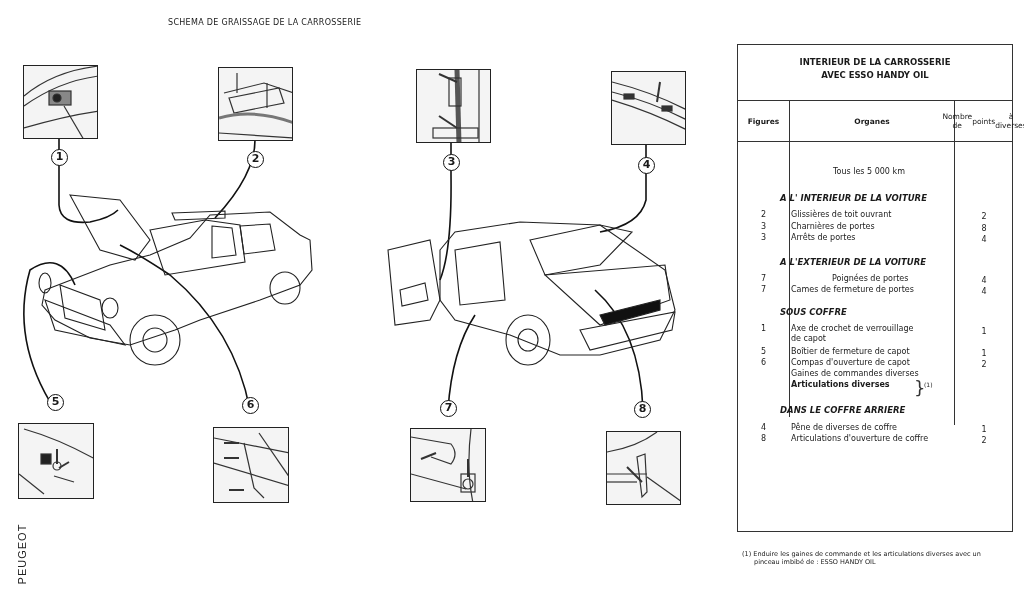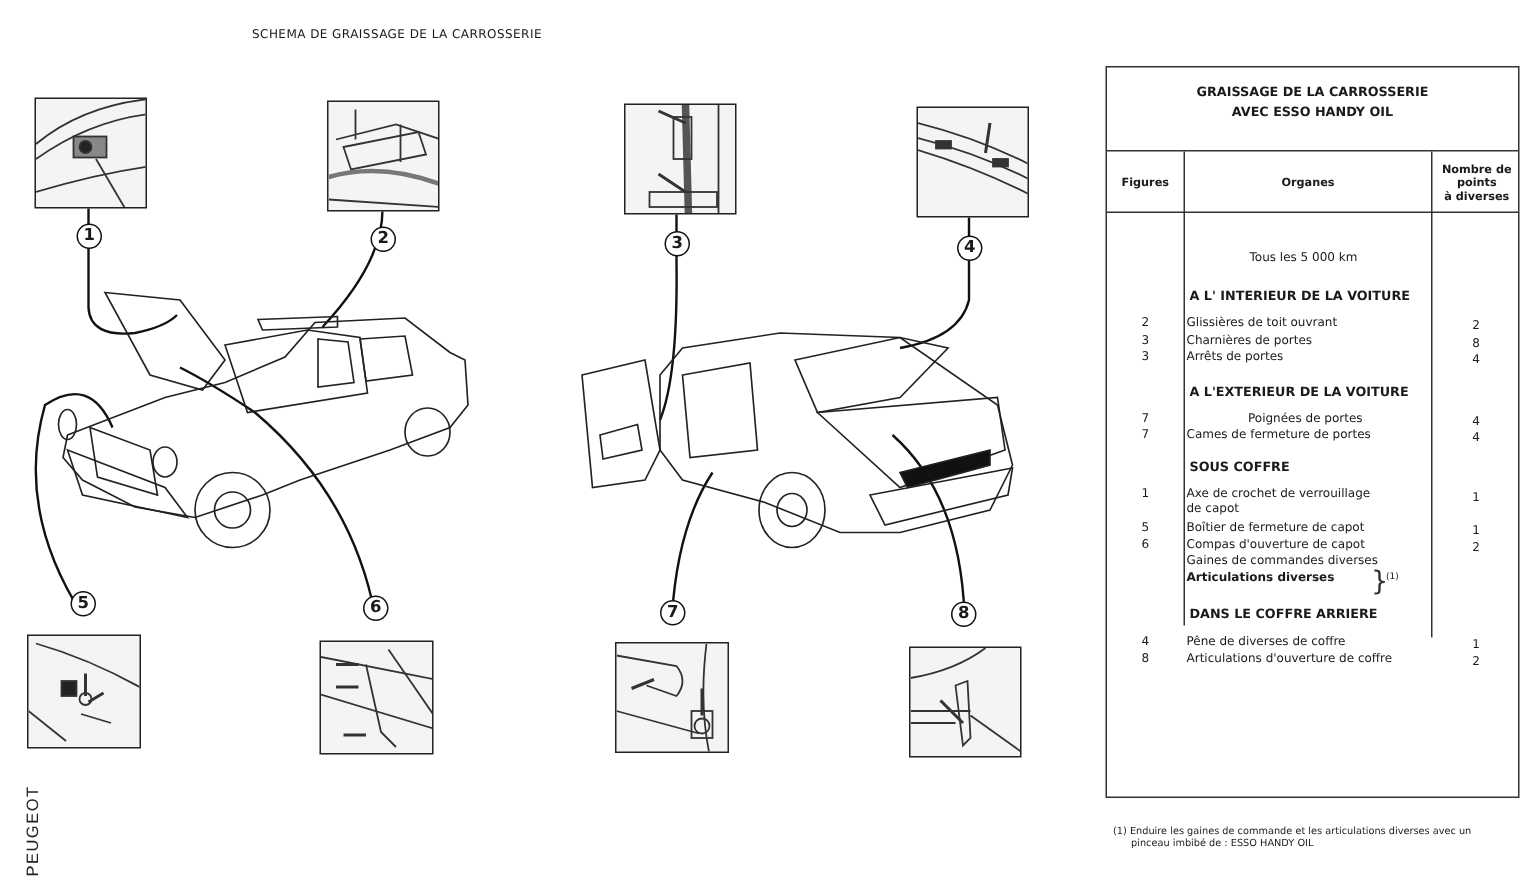--- a/index.html
+++ b/index.html
@@ -9,21 +9,21 @@
   svg.art { position:absolute; left:0; top:0; }
   .thumb { position:absolute; border:1.5px solid #222; background:#f4f4f4; box-sizing:border-box; overflow:hidden; }
   .callout { position:absolute; width:17px; height:17px; border:1.5px solid #111; border-radius:50%; background:#fff; box-sizing:border-box; font-size:11px; font-weight:bold; text-align:center; line-height:14px; }
   .panel { position:absolute; left:737px; top:44px; width:276px; height:488px; border:1.5px solid #333; box-sizing:border-box; font-size:8px; }
   .panel-head { height:56px; border-bottom:1.5px solid #333; text-align:center; font-weight:bold; font-size:8.5px; line-height:13px; padding-top:11px; box-sizing:border-box; }
   .col-v1 { position:absolute; left:51px; top:56px; width:1px; height:316px; background:#333; }
   .col-v2 { position:absolute; left:216px; top:56px; width:1px; height:324px; background:#333; }
   .hdr-line { position:absolute; left:0; right:0; top:96px; height:1px; background:#333; }
   .hdr { position:absolute; top:56px; height:40px; display:flex; align-items:center; justify-content:center; text-align:center; font-size:7.5px; line-height:9px; }
   .interval { position:absolute; left:95px; top:122px; font-size:8px; }
-  .sec { position:absolute; left:55px; font-weight:bold; font-size:8.5px; }
+  .sec { position:absolute; left:42px; font-weight:bold; font-size:8.5px;font-style:italic; }
   .row-fig { position:absolute; left:0; width:51px; text-align:center; font-size:8px; }
   .row-org { position:absolute; left:53px; font-size:8px; line-height:10px; }
   .row-num { position:absolute; left:216px; width:60px; text-align:center; font-size:8px; }
   .brace { position:absolute; left:176px; top:334px; font-size:18px; color:#333; line-height:18px; }
   .brace-note { position:absolute; left:186px; top:336px; font-size:6px; }
   .foot { position:absolute; left:0px; top:461px; font-size:6.5px; line-height:8px; padding-left:4px; width:268px;margin-top:44px; }
 </style>
 </head>
 <body>
 
@@ -178,29 +178,29 @@
 <div class="callout" style="left:247px;top:151px;">2</div>
 <div class="callout" style="left:443px;top:154px;">3</div>
 <div class="callout" style="left:638px;top:157px;">4</div>
 <div class="callout" style="left:47px;top:394px;">5</div>
 <div class="callout" style="left:242px;top:397px;">6</div>
 <div class="callout" style="left:440px;top:400px;">7</div>
 <div class="callout" style="left:634px;top:401px;">8</div>
 
 <div class="panel">
   <div class="panel-head">
-    <div>GRAISSAGE DE LA CARROSSERIE</div>
+    <div>INTERIEUR DE LA CARROSSERIE</div>
     <div>AVEC ESSO HANDY OIL</div>
   </div>
   <div class="col-v1"></div>
   <div class="col-v2"></div>
   <div class="hdr-line"></div>
   <div class="hdr" style="left:0;width:51px;font-weight:bold;">Figures</div>
   <div class="hdr" style="left:52px;width:164px;font-weight:bold;">Organes</div>
-  <div class="hdr" style="left:217px;width:59px;flex-direction:column;font-weight:bold;">
+  <div class="hdr" style="left:217px;width:59px;flex-direction:row;font-weight:normal;">
     <span>Nombre de</span>
     <span>points</span>
     <span>à diverses</span>
   </div>
 
   <div class="interval">Tous les 5 000 km</div>
 
   <div class="sec" style="top:148px;">A L' INTERIEUR DE LA VOITURE</div>
   <div class="row-fig" style="top:165px;">2</div>
   <div class="row-org" style="top:165px;">Glissières de toit ouvrant</div>

